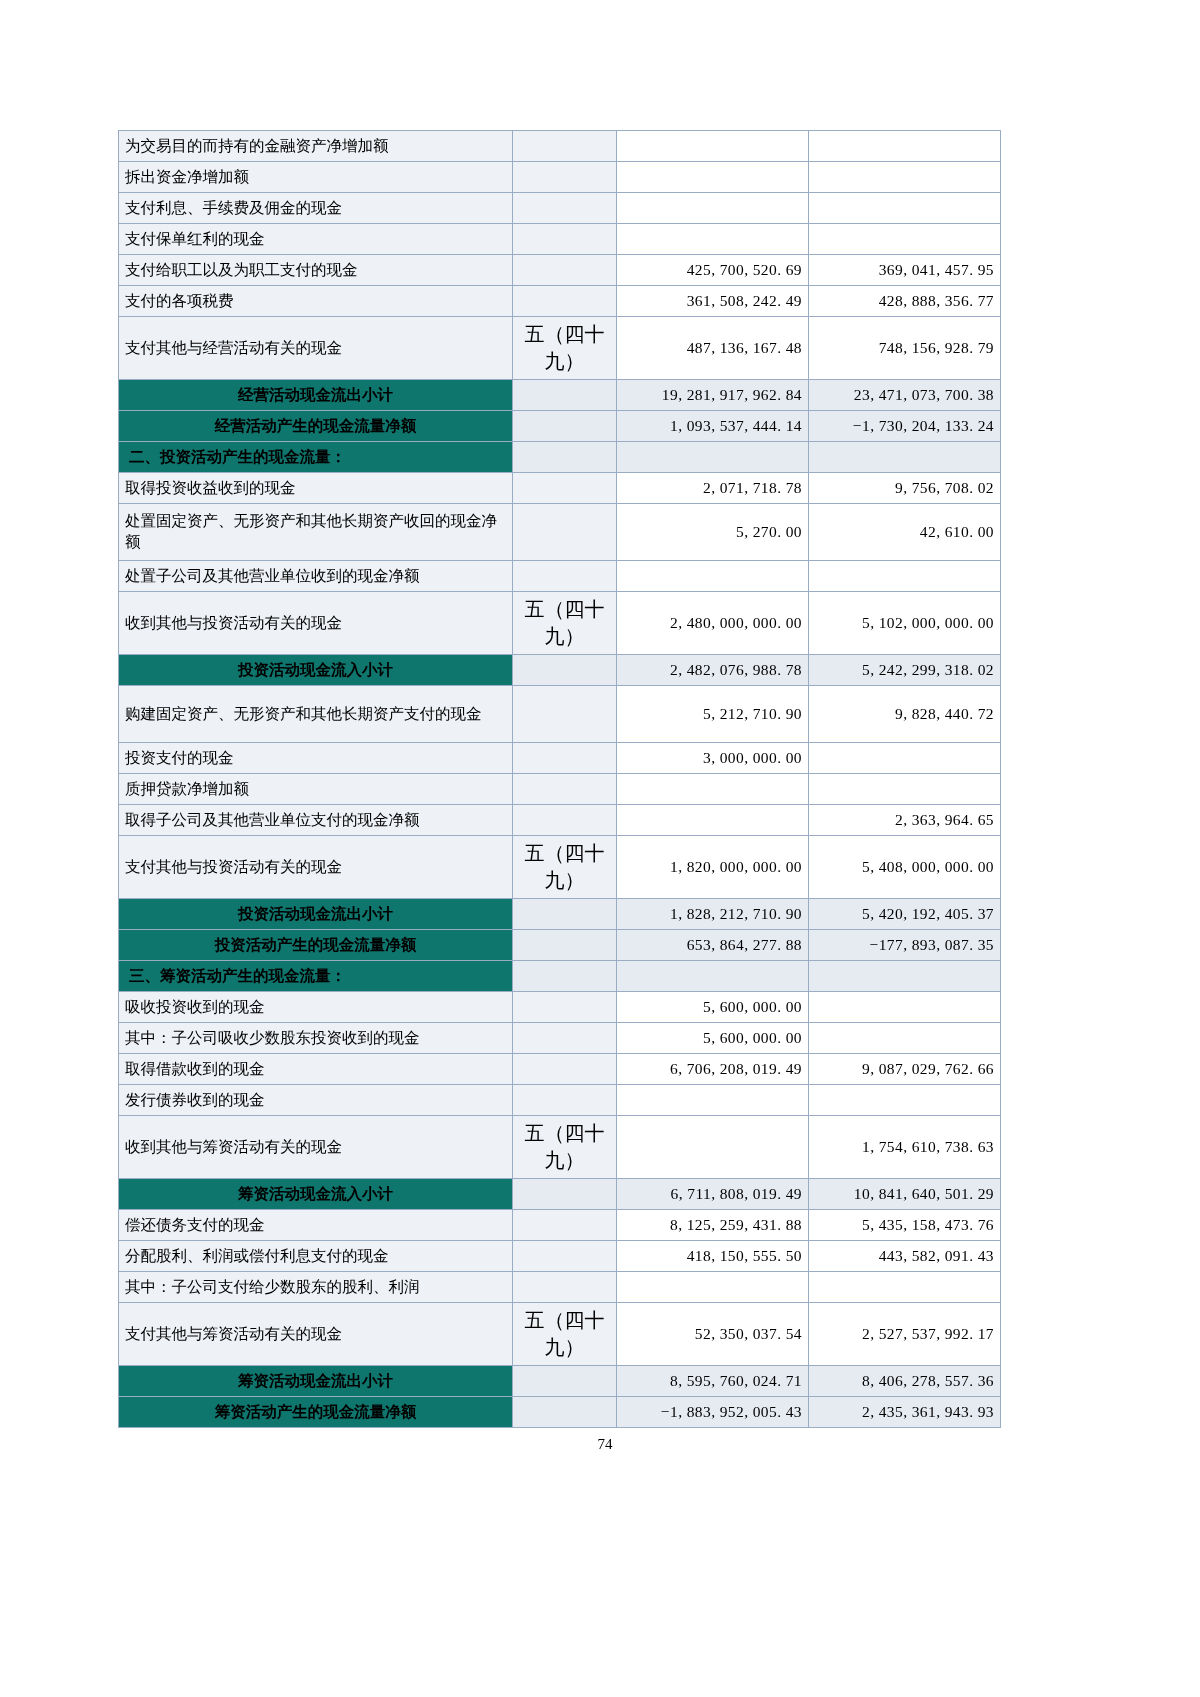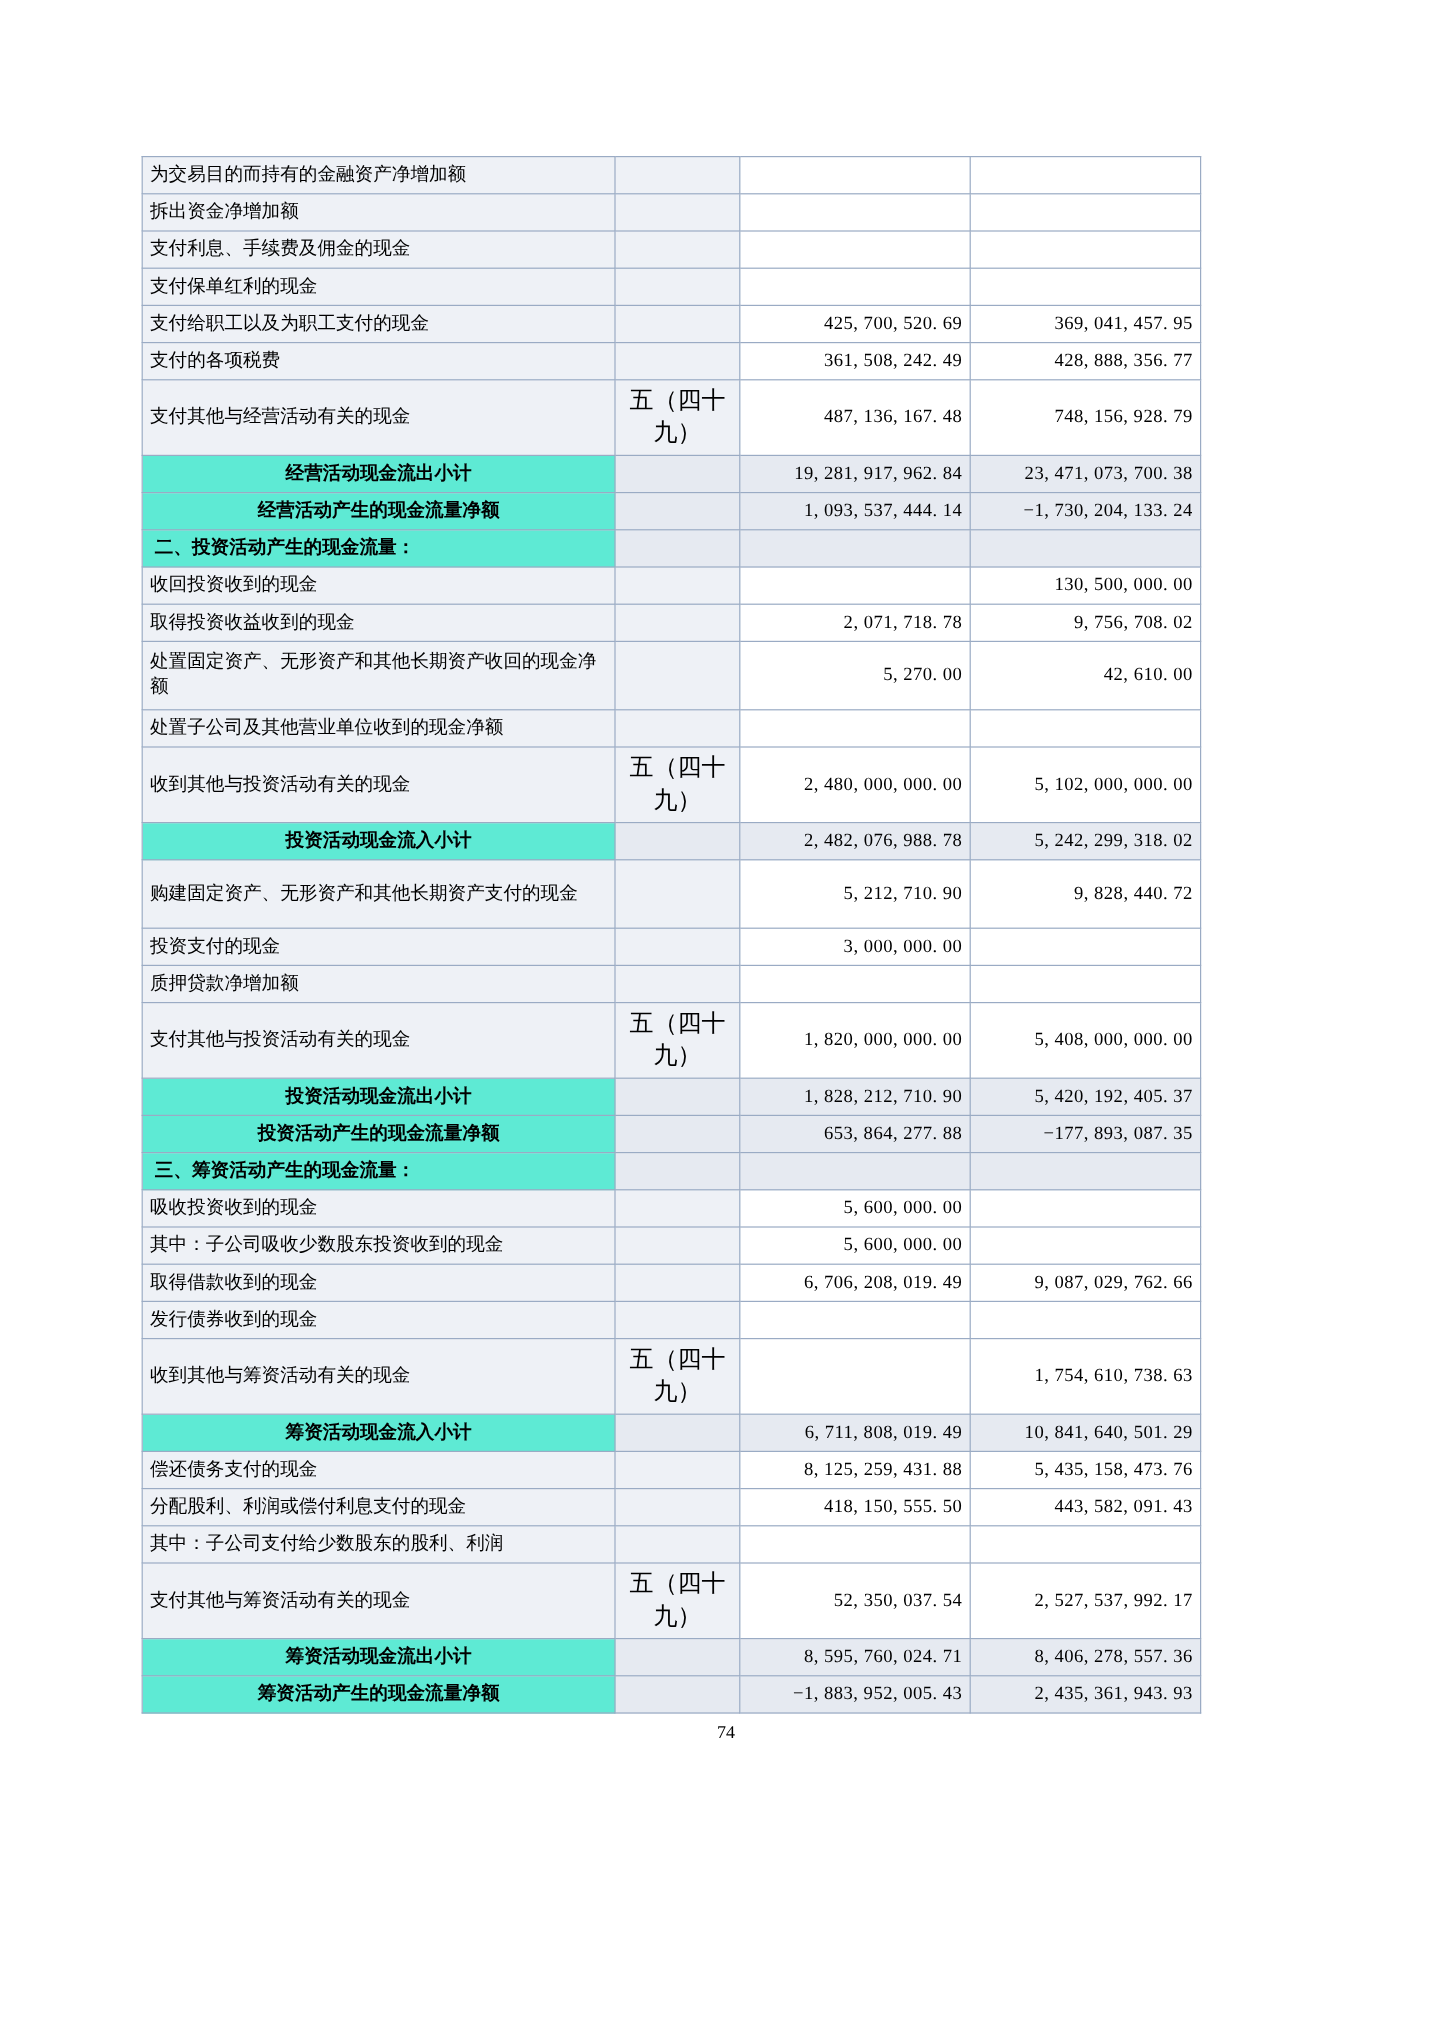--- a/index.html
+++ b/index.html
@@ -53,21 +53,21 @@
   td.num {
     text-align: right;
     background: #ffffff;
     padding-right: 10px;
     font-family: "Liberation Serif", "DejaVu Serif", serif;
     letter-spacing: 0.4px;
   }
   tr.section td.label,
   tr.subtotal td.label {
     font-weight: bold;
-    background: #5eead4;
+    background: #0f766e;
   }
   tr.subtotal td.label { text-align: center; }
   tr.section td.label { text-align: left; padding-left: 10px; margin-left: 48px; }
   tr.section td.note,
   tr.subtotal td.note { background: #e6eaf1; }
   tr.section td.num,
   tr.subtotal td.num { background: #e6eaf1; margin-left: 16px; }
   tr.tall td { height: 48px; }
   .pageno {
     position: absolute;
@@ -147,26 +147,20 @@
           <td class="num">1, 093, 537, 444. 14</td>
           <td class="num">−1, 730, 204, 133. 24</td>
         </tr>
         <tr class="section">
           <td class="label">二、投资活动产生的现金流量：</td>
           <td class="note"></td>
           <td class="num"></td>
           <td class="num"></td>
         </tr>
         <tr>
-          <td class="label">收回投资收到的现金</td>
-          <td class="note"></td>
-          <td class="num"></td>
-          <td class="num">130, 500, 000. 00</td>
-        </tr>
-        <tr>
           <td class="label">取得投资收益收到的现金</td>
           <td class="note"></td>
           <td class="num">2, 071, 718. 78</td>
           <td class="num">9, 756, 708. 02</td>
         </tr>
         <tr class="tall">
           <td class="label">处置固定资产、无形资产和其他长期资产收回的现金净额</td>
           <td class="note"></td>
           <td class="num">5, 270. 00</td>
           <td class="num">42, 610. 00</td>
@@ -200,20 +194,26 @@
           <td class="note"></td>
           <td class="num">3, 000, 000. 00</td>
           <td class="num"></td>
         </tr>
         <tr>
           <td class="label">质押贷款净增加额</td>
           <td class="note"></td>
           <td class="num"></td>
           <td class="num"></td>
         </tr>
+        <tr>
+          <td class="label">取得子公司及其他营业单位支付的现金净额</td>
+          <td class="note"></td>
+          <td class="num"></td>
+          <td class="num">2, 363, 964. 65</td>
+        </tr>
         <tr class="tall">
           <td class="label">支付其他与投资活动有关的现金</td>
           <td class="note">五（四十九）</td>
           <td class="num">1, 820, 000, 000. 00</td>
           <td class="num">5, 408, 000, 000. 00</td>
         </tr>
         <tr class="subtotal">
           <td class="label">投资活动现金流出小计</td>
           <td class="note"></td>
           <td class="num">1, 828, 212, 710. 90</td>

